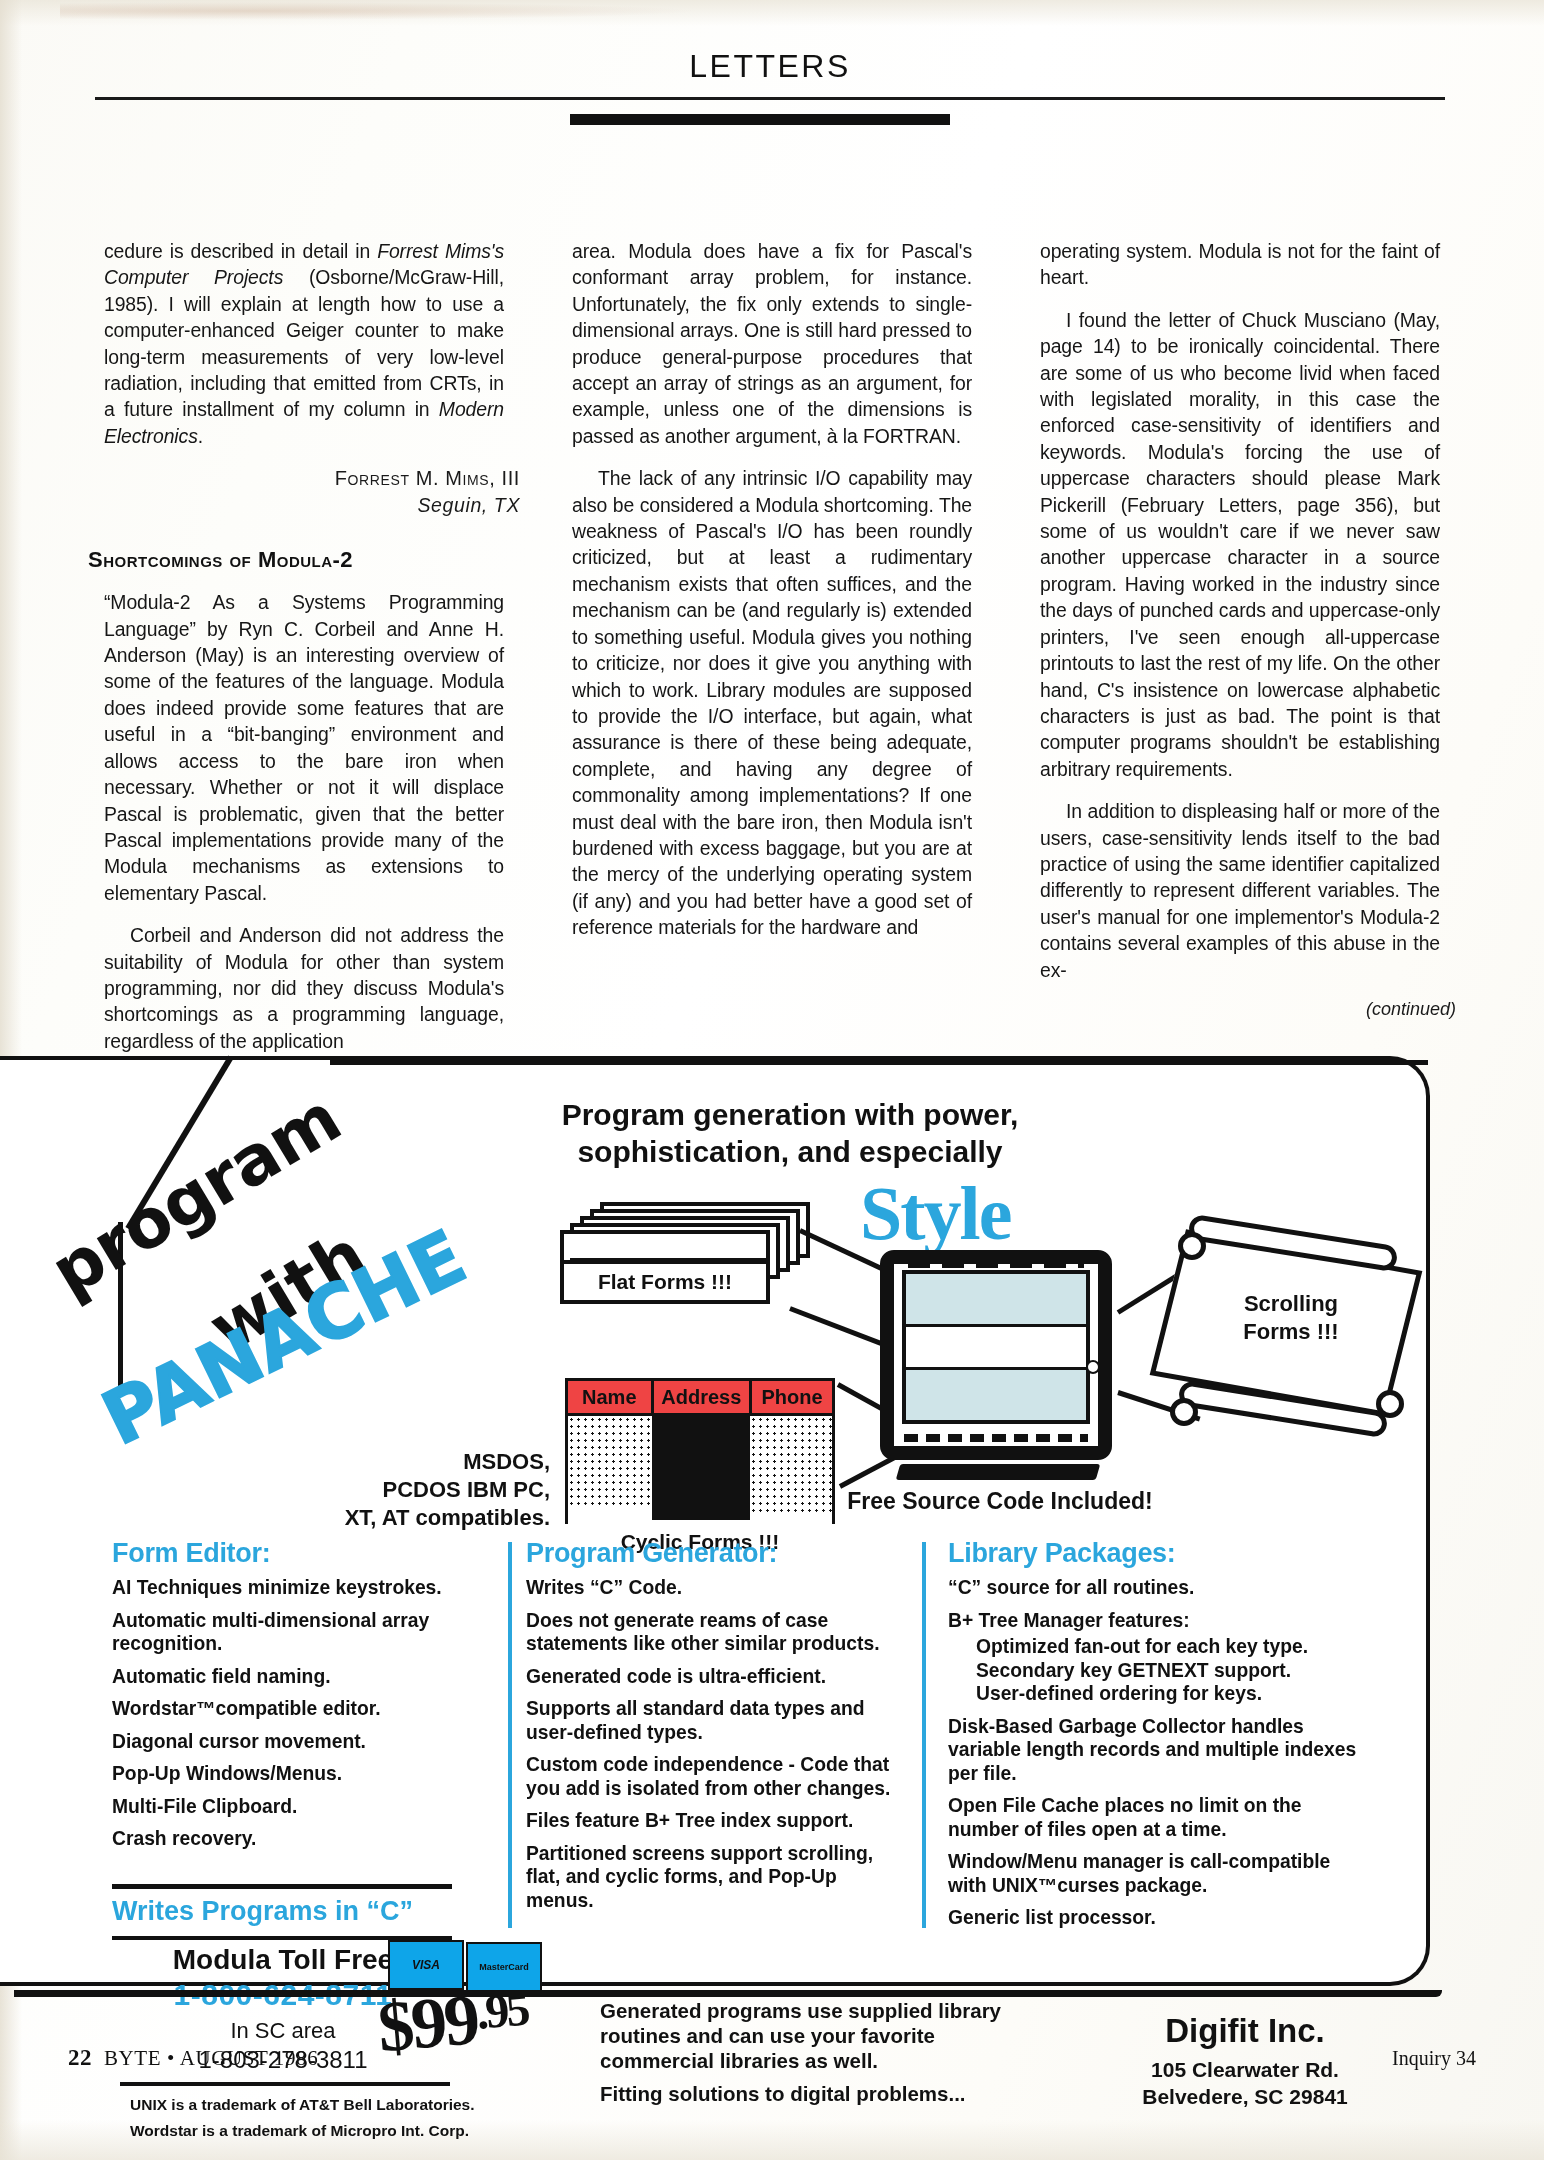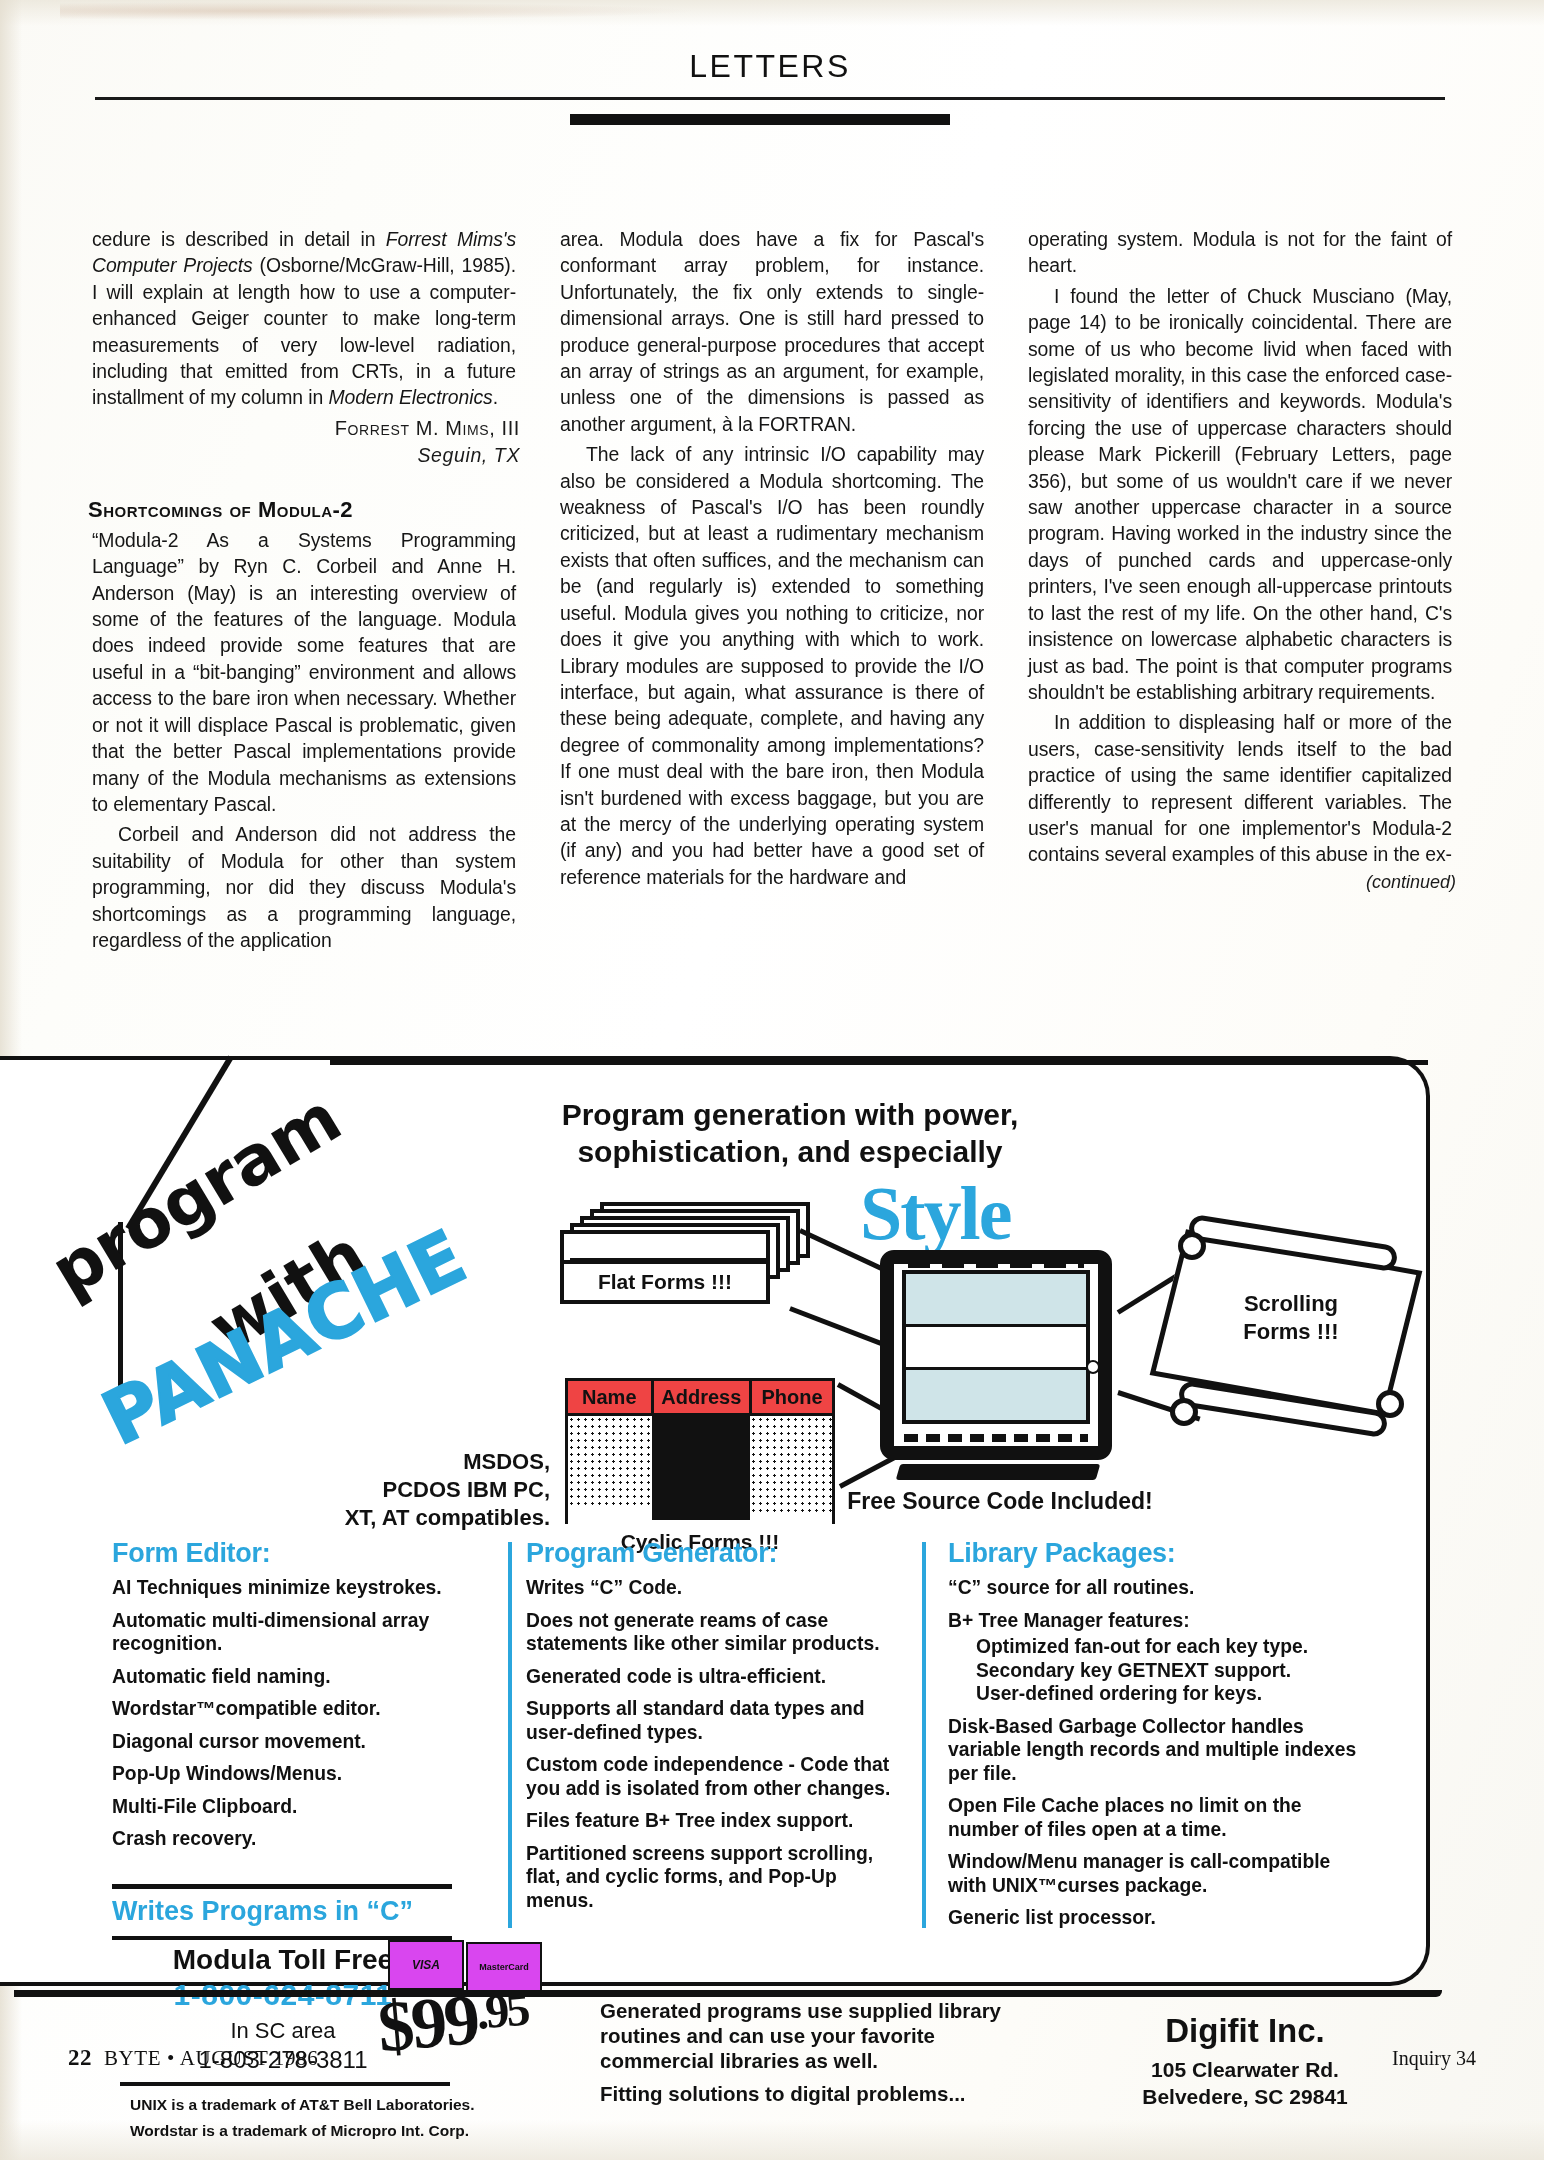--- a/index.html
+++ b/index.html
@@ -64,21 +64,21 @@
   
   .article {
     position: absolute;
     left: 88px; top: 222px;
     width: 1368px;
     display: flex;
     gap: 36px;
   }
   .col { width: 432px; }
   .col p {
-    margin: 4px;
+    margin: 16px;
     font-family: "Liberation Sans", sans-serif;
     font-size: 19.4px;
     line-height: 26.4px;
     text-align: justify;
     color: #161616;
     letter-spacing: -0.1px;
   }
   .col p.indent { text-indent: 26px; }
   .col p i, .col i { font-style: italic; }
   .signature {
@@ -432,21 +432,21 @@
     font-weight: 600;
   }
 
   
   .cards {
     position: absolute; left: 388px; top: 880px;
     width: 160px; height: 60px;
   }
   .card {
     position: absolute; width: 72px; height: 46px;
-    border: 2px solid #111; background: #d946ef;
+    border: 2px solid #111; background: #0ea5e9;
     display: flex; align-items: center; justify-content: center;
     font-size: 12px; font-weight: bold; font-style: italic;
     color: #111;
     overflow: hidden;
   }
   .card.visa { left: 0; top: 0; }
   .card.mc { left: 78px; top: 2px; font-style: normal; font-size: 9px; text-align:center; line-height:10px;}
   .price {
     position: absolute; left: 378px; top: 920px;
     font-family: "Liberation Serif", serif;

